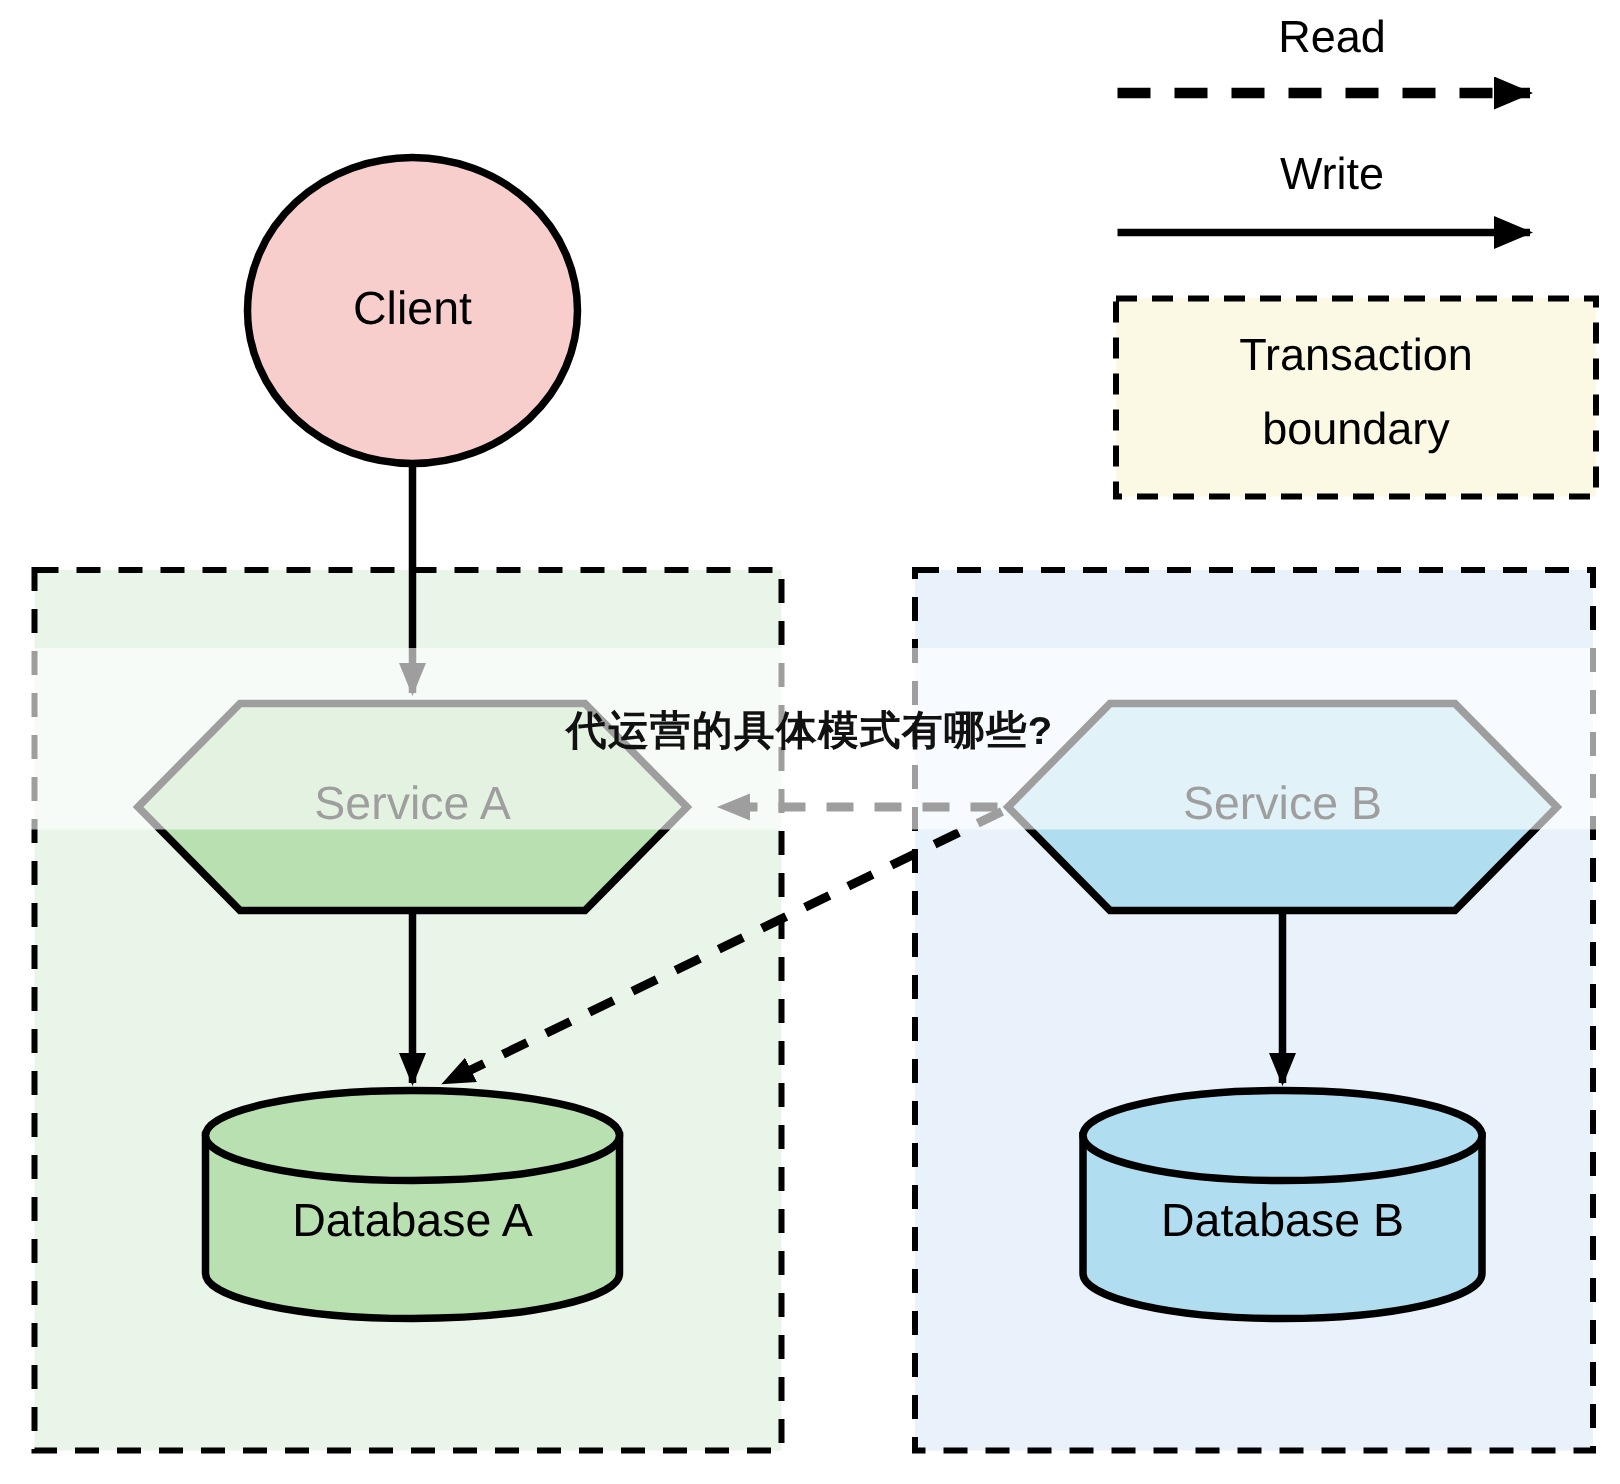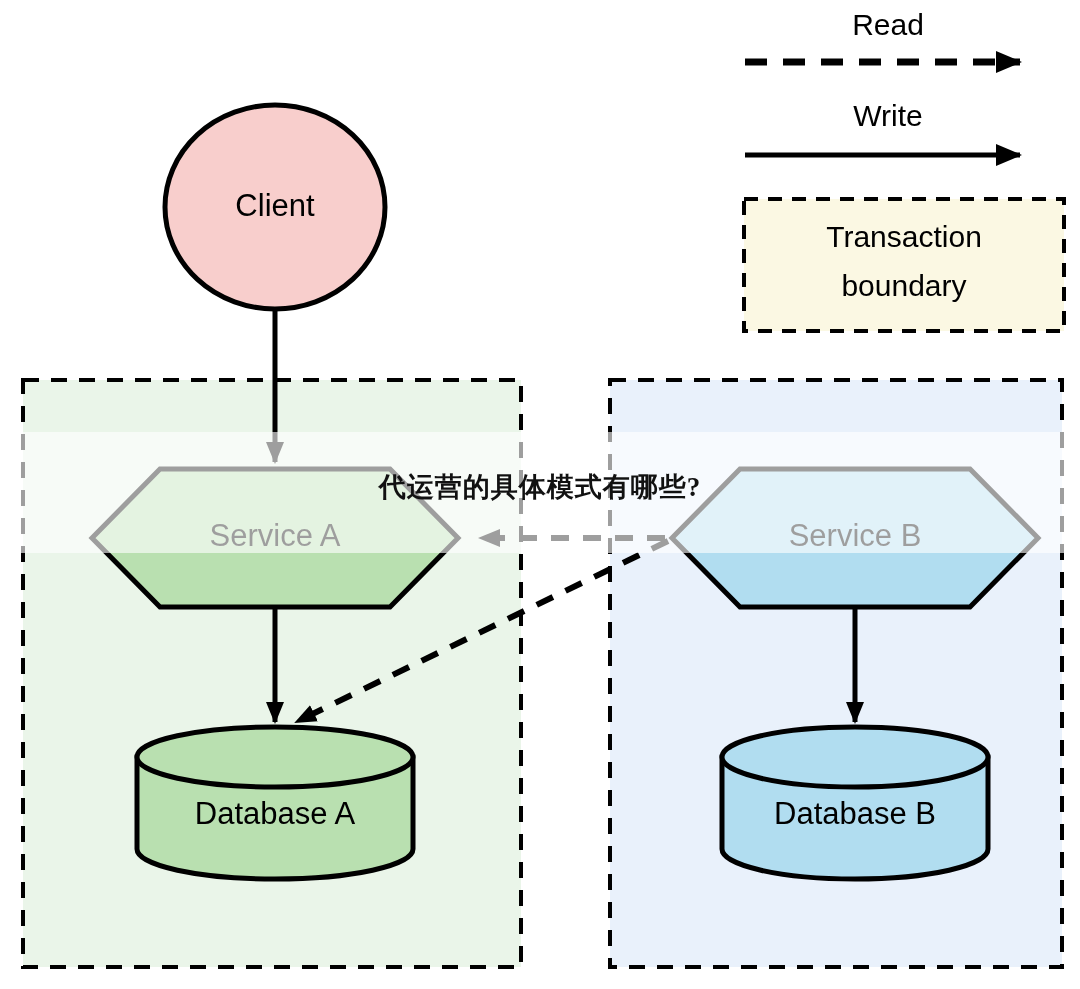--- a/index.html
+++ b/index.html
@@ -42,21 +42,21 @@
   .lbl-legend {
     font-size: 30px;
     fill: #000000;
   }
   .overlay-cn {
     position: absolute;
     left: 0;
     top: 469px;
     width: 1080px;
     text-align: center;
-    font-family: Liberation Serif, serif;
+    font-family: Liberation Mono, monospace;
     font-weight: bold;
     font-size: 27px;
     color: #111111;
     letter-spacing: 1px;
     white-space: nowrap;
     pointer-events: none;
   }
 </style>
 </head>
 <body>

